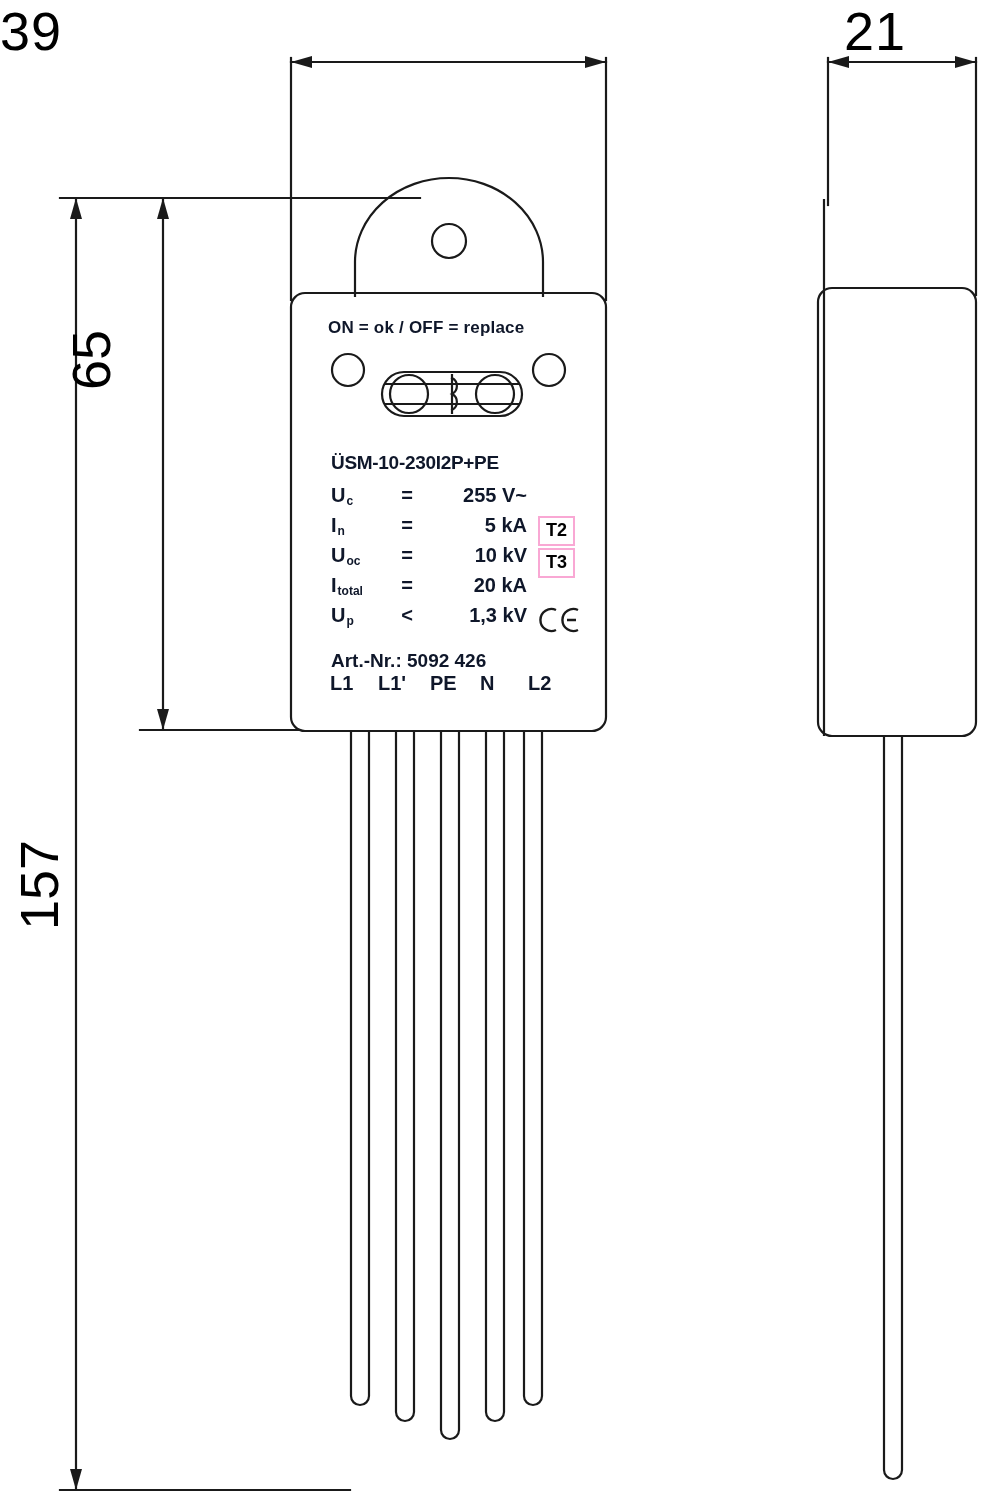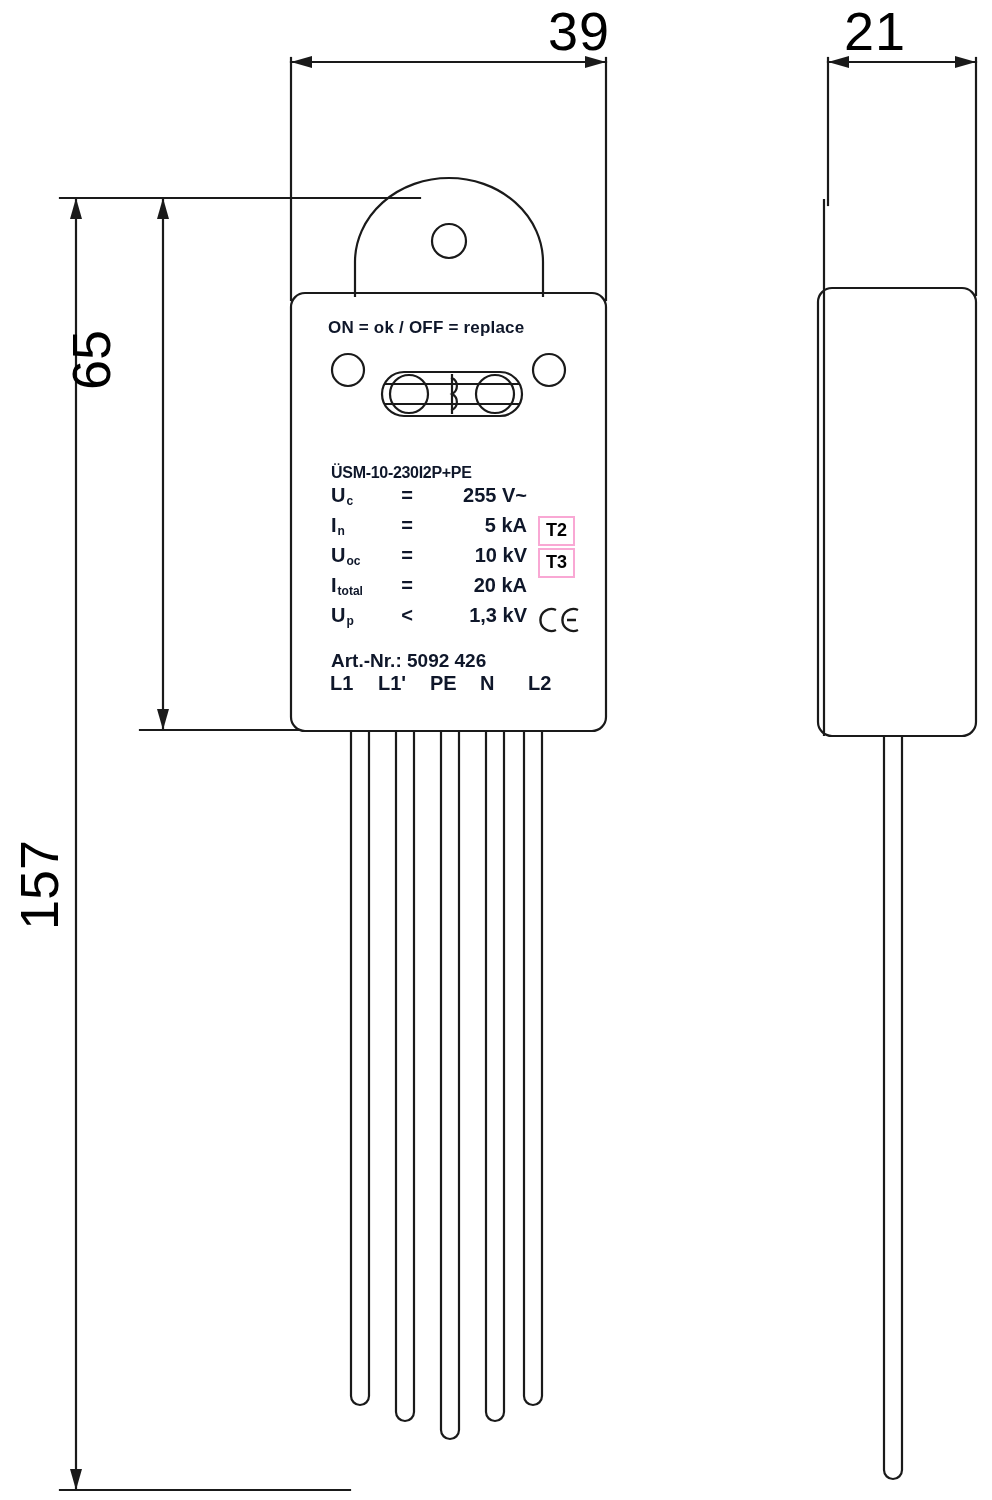--- a/index.html
+++ b/index.html
@@ -22,21 +22,21 @@
 
   
   .dim-text {
     font-family: "Liberation Sans", sans-serif;
     font-weight: 400;
     color: #000;
     white-space: nowrap;
   }
   #dim-39 {
     left: 0; top: 0; width: 610px;
-    text-align: right;
+    text-align: left;
     font-size: 54px;
     letter-spacing: 1px;
   }
   #dim-21 {
     left: 760px; top: 0; width: 230px;
     text-align: center;
     font-size: 54px;
     letter-spacing: 1px;
   }
   #dim-65 {
@@ -61,24 +61,23 @@
     white-space: nowrap;
   }
   #onoff {
     left: 328px; top: 318px;
     font-size: 17px;
     font-weight: 700;
     letter-spacing: .2px;
   }
   #type-name {
     left: 331px; top: 452px;
-    font-size: 16px;
+    font-size: 19px;
     font-weight: 700;
     letter-spacing: -.3px;
-    margin-top: 12px;
   }
   #art-nr {
     left: 331px; top: 650px;
     font-size: 19px;
     font-weight: 700;
   }
 
   
   #spec-table {
     left: 331px; top: 484px;

